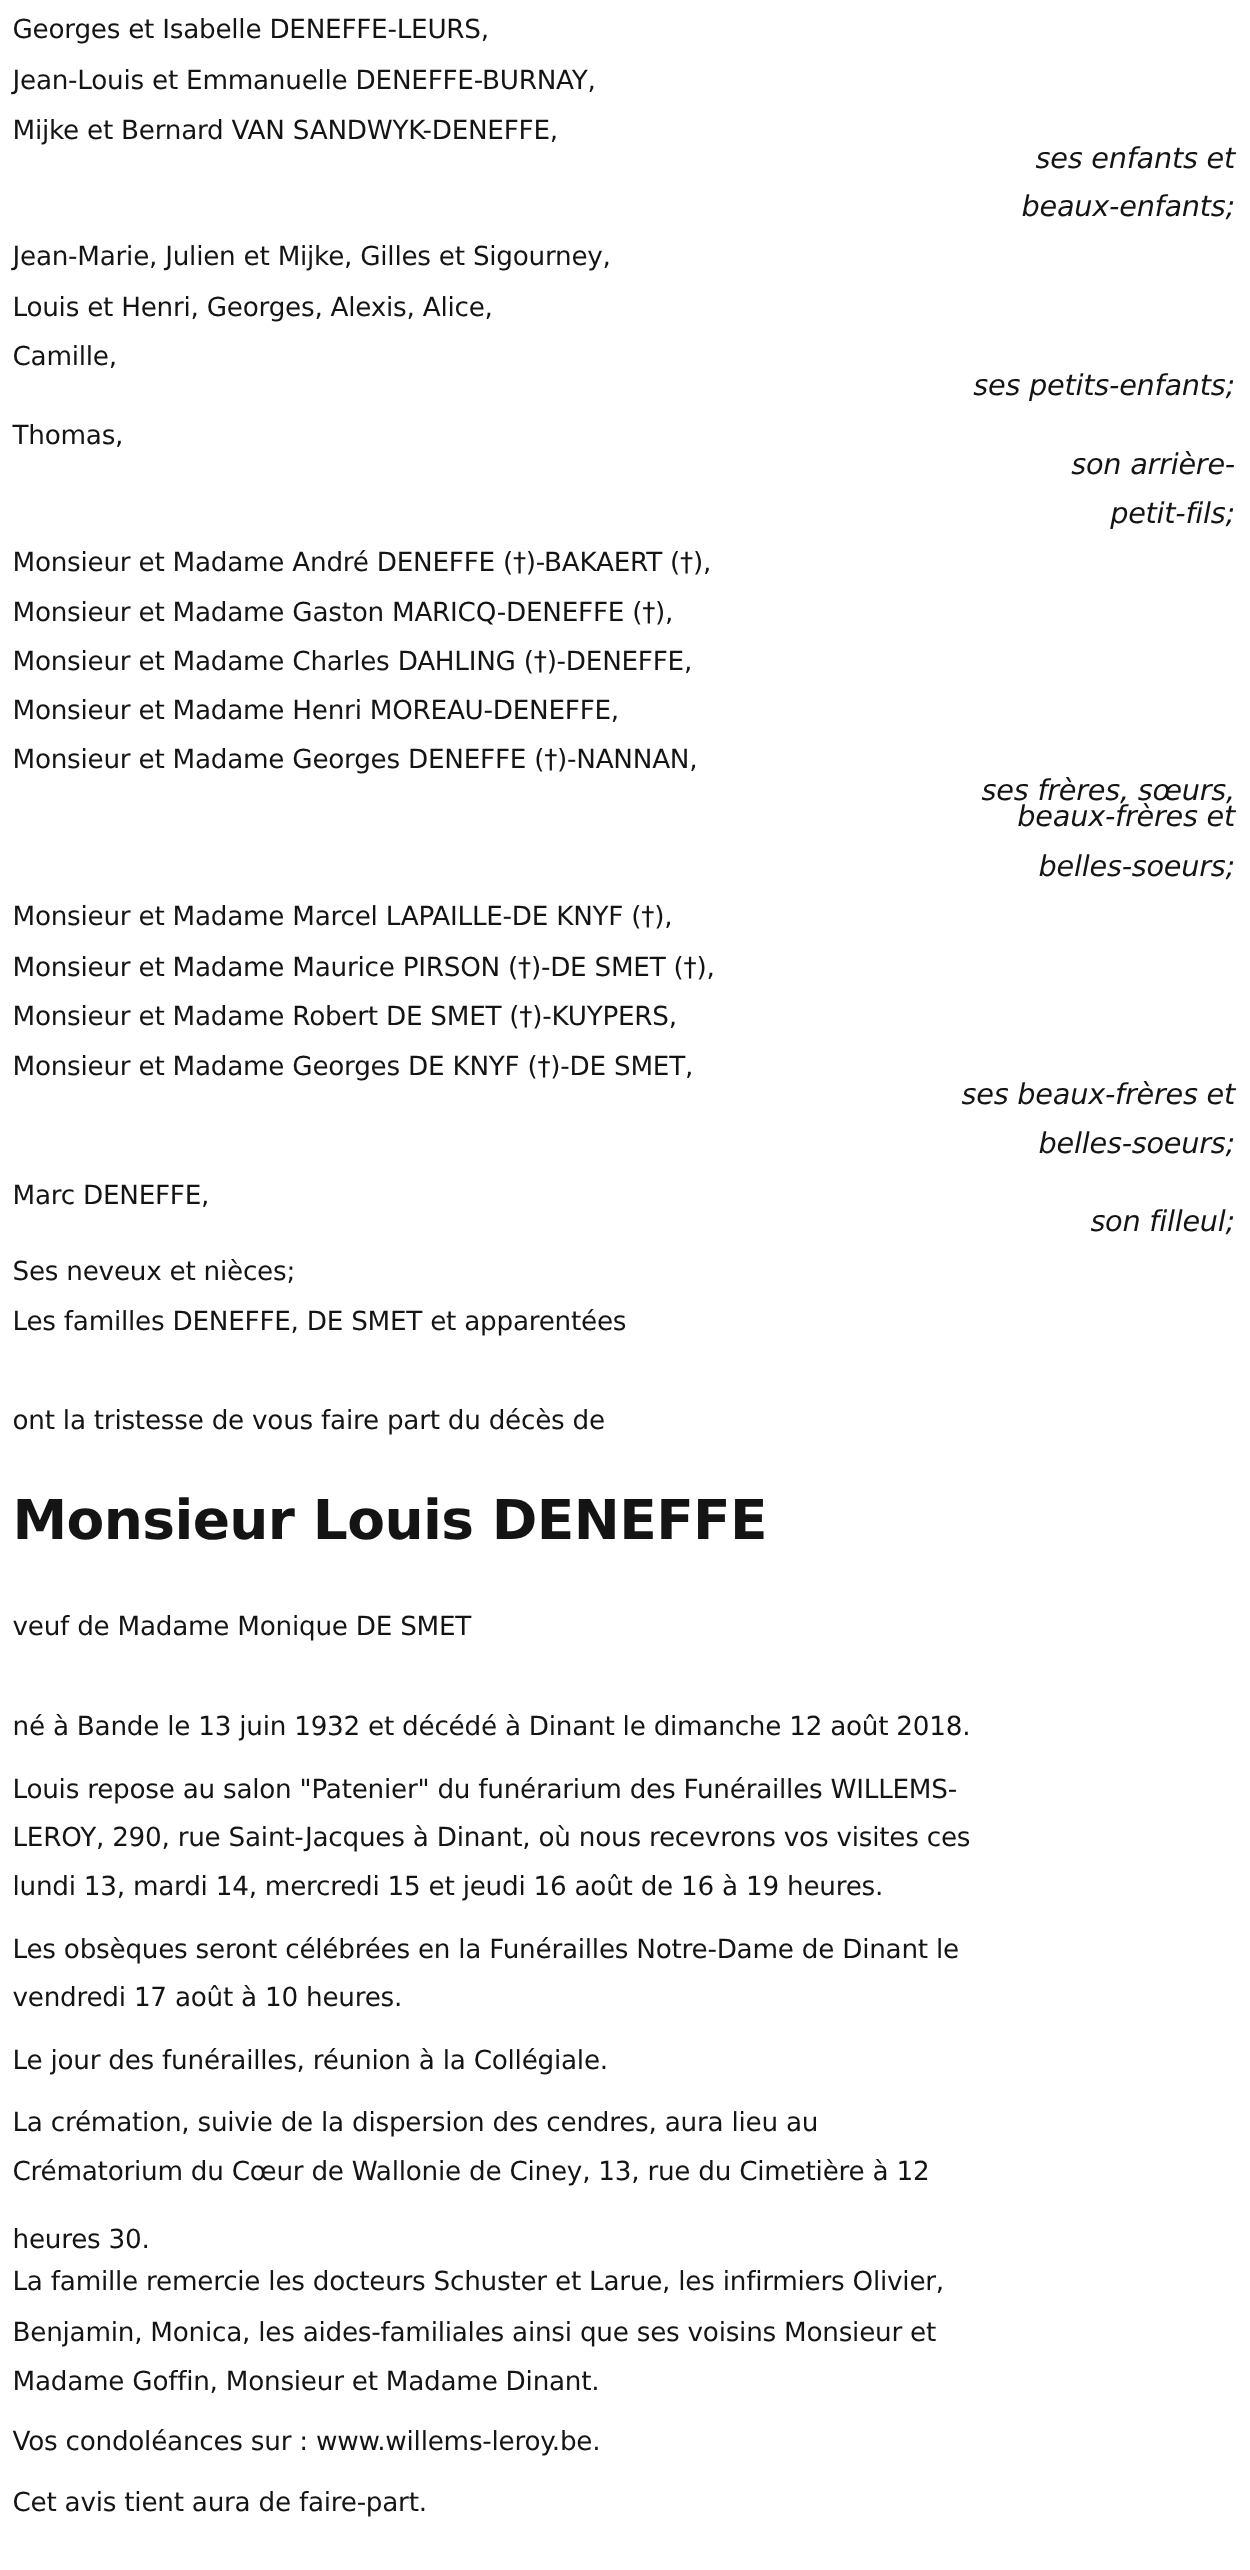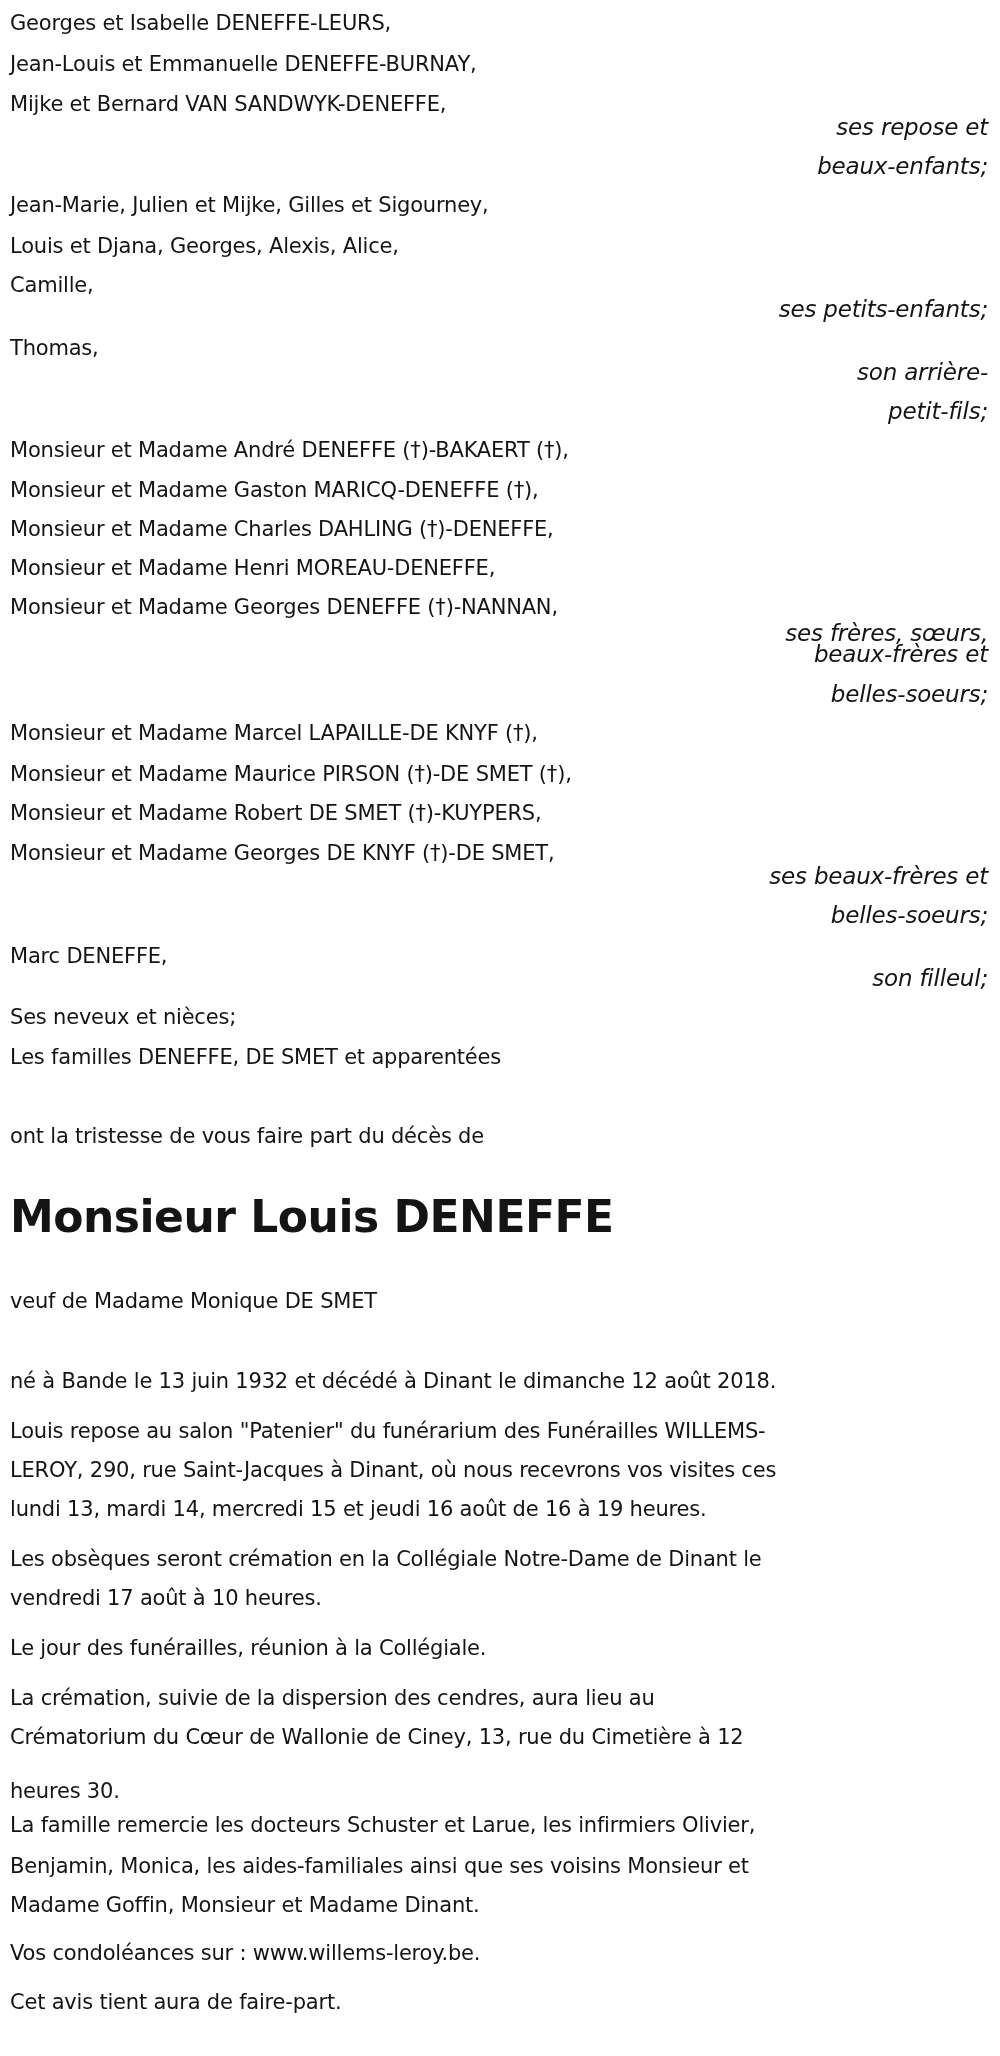--- a/index.html
+++ b/index.html
@@ -22,25 +22,25 @@
     position: absolute; left: 10px; white-space: nowrap;
     font-weight: bold; font-size: 44px; line-height: 44px; letter-spacing: -0.5px;
   }
 </style>
 </head>
 <body>
 
 <div class="ln" style="top:8px">Georges et Isabelle DENEFFE-LEURS,</div>
 <div class="ln" style="top:49px">Jean-Louis et Emmanuelle DENEFFE-BURNAY,</div>
 <div class="ln" style="top:89px">Mijke et Bernard VAN SANDWYK-DENEFFE,</div>
-<div class="rt" style="top:112px">ses repose et</div>
+<div class="rt" style="top:112px">ses enfants et</div>
 <div class="rt" style="top:151px">beaux-enfants;</div>
 
 <div class="ln" style="top:190px">Jean-Marie, Julien et Mijke, Gilles et Sigourney,</div>
-<div class="ln" style="top:231px">Louis et Djana, Georges, Alexis, Alice,</div>
+<div class="ln" style="top:231px">Louis et Henri, Georges, Alexis, Alice,</div>
 <div class="ln" style="top:270px">Camille,</div>
 <div class="rt" style="top:294px">ses petits-enfants;</div>
 
 <div class="ln" style="top:333px">Thomas,</div>
 <div class="rt" style="top:357px">son arrière-</div>
 <div class="rt" style="top:396px">petit-fils;</div>
 
 <div class="ln" style="top:435px">Monsieur et Madame André DENEFFE (†)-BAKAERT (†),</div>
 <div class="ln" style="top:475px">Monsieur et Madame Gaston MARICQ-DENEFFE (†),</div>
 <div class="ln" style="top:514px">Monsieur et Madame Charles DAHLING (†)-DENEFFE,</div>
@@ -68,21 +68,21 @@
 <div class="heading" style="top:1195px">Monsieur Louis DENEFFE</div>
 
 <div class="ln" style="top:1286px">veuf de Madame Monique DE SMET</div>
 
 <div class="ln" style="top:1366px">né à Bande le 13 juin 1932 et décédé à Dinant le dimanche 12 août 2018.</div>
 
 <div class="ln" style="top:1416px">Louis repose au salon "Patenier" du funérarium des Funérailles WILLEMS-</div>
 <div class="ln" style="top:1455px">LEROY, 290, rue Saint-Jacques à Dinant, où nous recevrons vos visites ces</div>
 <div class="ln" style="top:1494px">lundi 13, mardi 14, mercredi 15 et jeudi 16 août de 16 à 19 heures.</div>
 
-<div class="ln" style="top:1544px">Les obsèques seront crémation en la Collégiale Notre-Dame de Dinant le</div>
+<div class="ln" style="top:1544px">Les obsèques seront célébrées en la Funérailles Notre-Dame de Dinant le</div>
 <div class="ln" style="top:1583px">vendredi 17 août à 10 heures.</div>
 
 <div class="ln" style="top:1633px">Le jour des funérailles, réunion à la Collégiale.</div>
 
 <div class="ln" style="top:1683px">La crémation, suivie de la dispersion des cendres, aura lieu au</div>
 <div class="ln" style="top:1722px">Crématorium du Cœur de Wallonie de Ciney, 13, rue du Cimetière à 12</div>
 <div class="ln" style="top:1776px">heures 30.</div>
 
 <div class="ln" style="top:1810px">La famille remercie les docteurs Schuster et Larue, les infirmiers Olivier,</div>
 <div class="ln" style="top:1851px">Benjamin, Monica, les aides-familiales ainsi que ses voisins Monsieur et</div>

